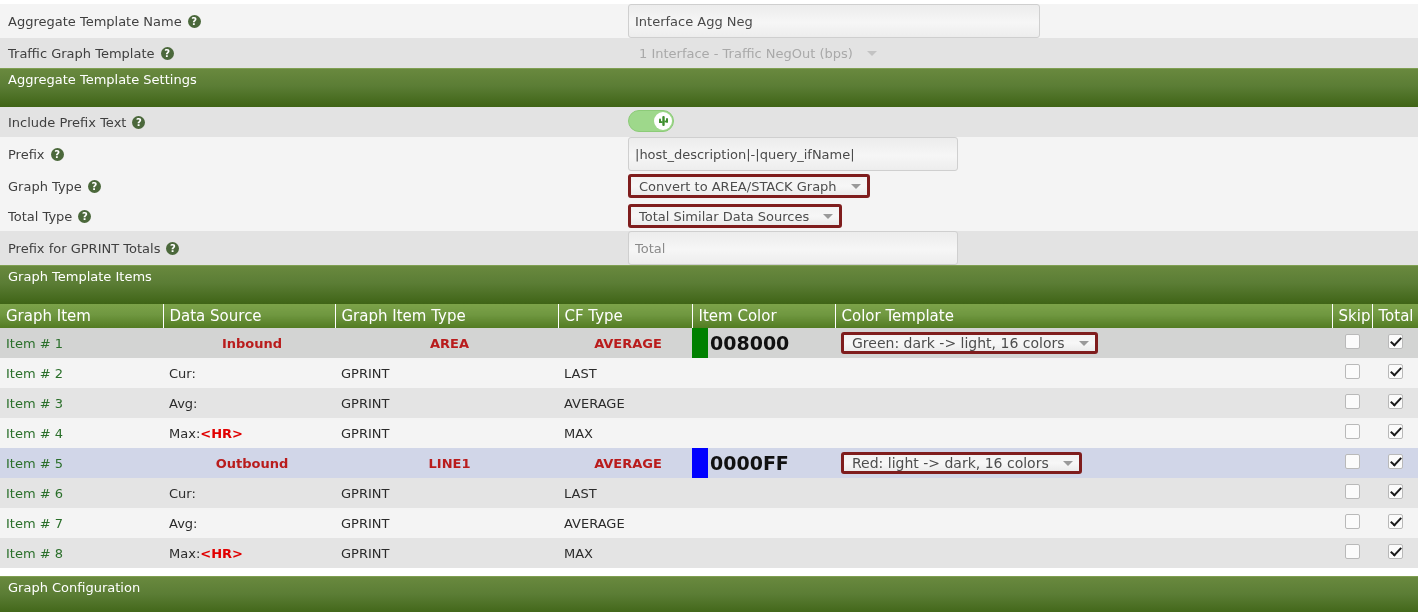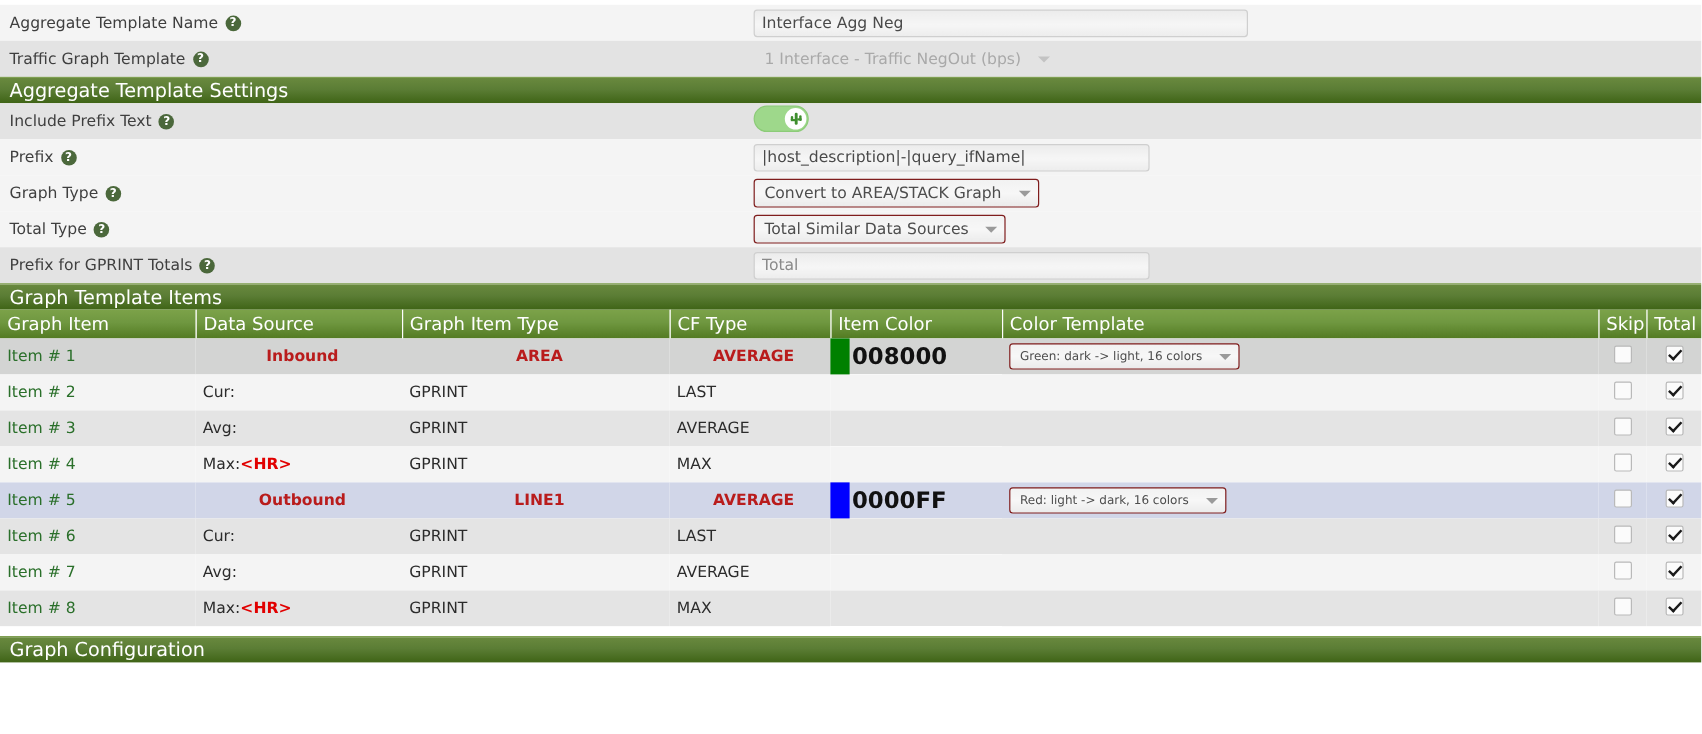--- a/index.html
+++ b/index.html
@@ -38,66 +38,66 @@
     display: inline-block; width: 13px; height: 13px;
     border-radius: 50%; background: #4b683b;
     color: #ffffff; font-size: 10px; line-height: 13px;
     text-align: center; font-weight: bold;
     font-family: "DejaVu Sans", sans-serif;
     cursor: help;
   }
 
   
   .section-bar {
-    height: 22px; line-height: 22px;
+    height: 39px; line-height: 22px;
     padding-left: 8px;
-    color: #ffffff; font-size: 16px;
+    color: #ffffff; font-size: 13px;
     background: linear-gradient(to bottom, #69893e 0%, #5b7d35 45%, #3f6416 100%);
     border-top: 1px solid #7f9f52;
   }
 
   
   .txt {
     height: 23px;
     border: 1px solid #cfcfcf;
     border-radius: 3px;
     background: linear-gradient(to bottom, #ececec 0%, #f6f6f6 55%, #ededed 100%);
     font-family: "DejaVu Sans", "Liberation Sans", sans-serif;
     font-size: 13px; color: #4a4a4a;
-    padding: 4px 6px;
+    padding: 16px 6px;
     outline: none;
   }
   .txt::placeholder { color: #8a8a8a; }
   .txt.w410 { width: 412px; }
   .txt.w330 { width: 330px; }
 
   
   .sel {
     display: inline-flex; align-items: center;
     height: 24px;
-    border: 1px solid #7f1d1d; border-radius: 3px;
+    border: 3px solid #7f1d1d; border-radius: 3px;
     background: linear-gradient(to bottom, #f2f2f2 0%, #f7f7f7 50%, #ebebeb 100%);
     padding: 0 6px 0 8px;
     font-size: 13px; color: #4d4d4d;
     white-space: nowrap; cursor: pointer;
   }
   .sel .caret {
     margin-left: 14px;
     width: 0; height: 0;
     border-left: 5px solid transparent;
     border-right: 5px solid transparent;
     border-top: 5px solid #9a9a9a;
   }
   .sel.disabled {
     border-color: transparent;
     background: transparent;
     color: #a9a9a9; cursor: default;
   }
   .sel.disabled .caret { border-top-color: #c3c3c3; }
-  .sel.small { height: 22px; font-size: 10px; }
+  .sel.small { height: 22px; font-size: 14px; }
 
   
   .toggle {
     position: relative;
     width: 46px; height: 22px;
     border-radius: 11px;
     background: #9ed88b;
     border: 1px solid #8ccb78;
     cursor: pointer;
     display: inline-block;

